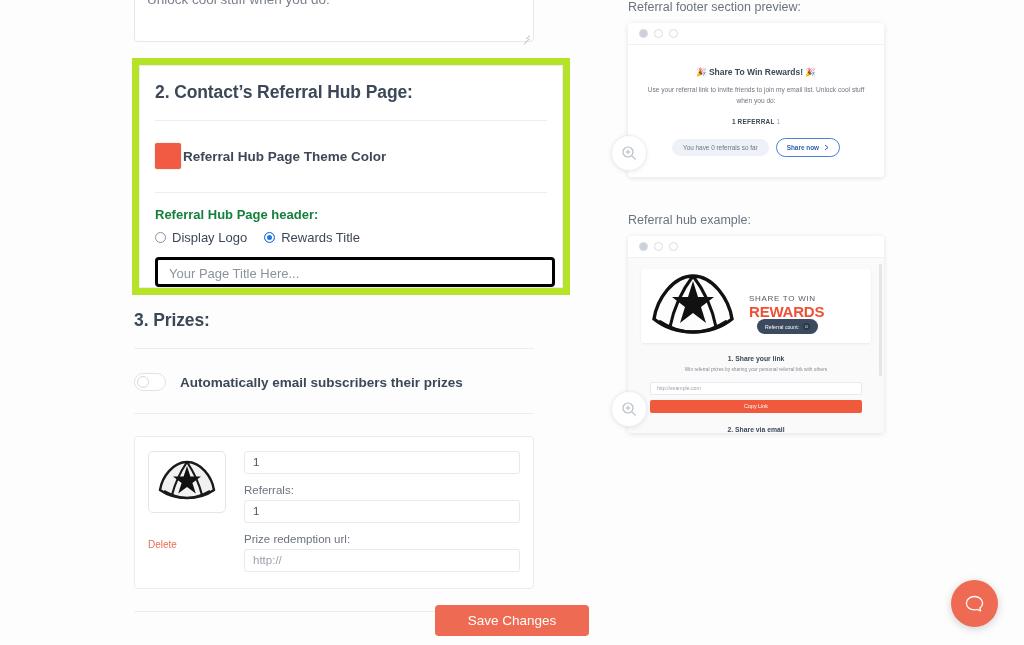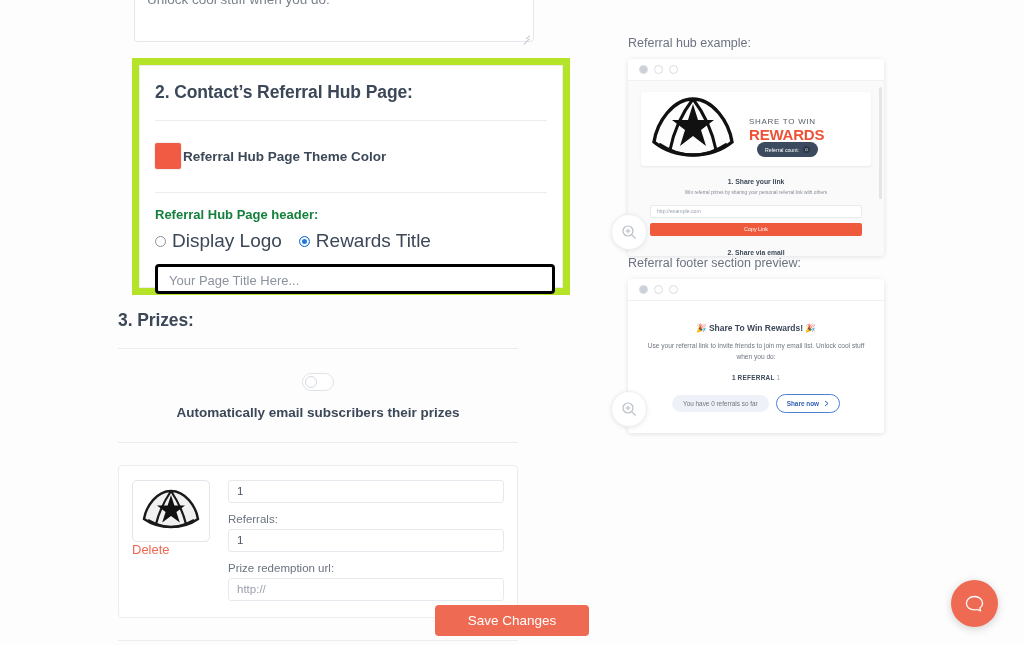--- a/index.html
+++ b/index.html
@@ -65,40 +65,40 @@
     width: 26px; height: 26px;
     border-radius: 2px;
     box-shadow: 0 0 2px rgba(0,0,0,.22);
   }
   .theme-label { font-size: 13.5px; font-weight: bold; color: #3c4858; }
 
   .hr.m2 { margin-top: 23px; }
 
   .hdr-label { font-size: 13px; font-weight: bold; color: #15803d; margin-top: 14px; }
   .radio-row { display: flex; align-items: center; gap: 17px; margin-top: 8px; }
-  .radio-item { display: flex; align-items: center; gap: 6px; font-size: 19px; color: #3c4858; justify-content: flex-end; }
+  .radio-item { display: flex; align-items: center; gap: 6px; font-size: 13px; color: #3c4858; justify-content: flex-end; }
   .radio {
     width: 11px; height: 11px; border-radius: 50%;
     border: 1px solid #8b929c; background: #fff;
     position: relative; flex: none;
   }
   .radio.on { border-color: #2176e0; background: #2176e0; box-shadow: inset 0 0 0 2px #fff; }
 
   .text-input {
     margin-top: 12px;
     width: 400px; height: 30px;
     border: 3px solid #000000; border-radius: 4px;
     background: #fff;
     font-size: 13px; color: #8c939e;
     padding: 0 11px; line-height: 28px;
   }
 
   
-  .sec3 { position: absolute; left: 118px; top: 310px; width: 400px; }
-  .toggle-row { display: flex; align-items: center; gap: 14px; margin-top: 24px; flex-direction: column; }
+  .sec3 { position: absolute; left: 134px; top: 310px; width: 400px; }
+  .toggle-row { display: flex; align-items: center; gap: 14px; margin-top: 24px; }
   .toggle {
     width: 32px; height: 18px; border-radius: 9px;
     border: 1px solid #dfe3e8; background: #fff;
     position: relative; flex: none;
   }
   .toggle .knob {
     position: absolute; left: 2px; top: 2px;
     width: 12px; height: 12px; border-radius: 50%;
     background: #fff; border: 1px solid #d5d9e0;
   }
@@ -112,21 +112,21 @@
     display: flex; gap: 16px;
   }
   .prize-thumb-col { width: 80px; flex: none; }
   .prize-thumb {
     width: 78px; height: 62px;
     border: 1px solid #e2e5ea; border-radius: 5px;
     background: #fff;
     display: flex; align-items: center; justify-content: center;
     overflow: hidden;
   }
-  .delete-link { font-size: 13px; color: #ef6a52; margin-top: 0; display: block; }
+  .delete-link { font-size: 10px; color: #ef6a52; margin-top: 26px; display: block; }
   .prize-fields { flex: 1; }
   .f-label { font-size: 11.5px; color: #6b7280; margin-bottom: 4px; }
   .f-label.sp { margin-top: 10px; }
   .f-input {
     width: 100%; height: 23px;
     border: 1px solid #e6e9ee; border-radius: 3px;
     background: #fff; font-size: 11.5px;
     padding: 0 8px; line-height: 21px; color: #4b5563;
   }
   .f-input.ph { color: #9aa1ad; }
@@ -290,20 +290,57 @@
       </div>
       <div class="hr m3"></div>
     </div>
   </div>
 
   <div class="save-wrap">
     <button class="save-btn">Save Changes</button>
   </div>
 
   <div class="right-col">
+
+    <div class="panel-wrap">
+      <div class="preview-title">Referral footer section preview:</div>
+      <div class="browser">
+        <div class="browser-bar">
+          <span class="dot filled"></span>
+          <span class="dot"></span>
+          <span class="dot"></span>
+        </div>
+        <div class="browser-body fp">
+          <div class="fp-title">🎉 Share To Win Rewards! 🎉</div>
+          <div class="fp-sub">Use your referral link to invite friends to join my email list. Unlock cool stuff when you do:</div>
+          <div class="fp-ref">
+            <b>1</b>
+            <b>REFERRAL</b>
+            <span>1</span>
+          </div>
+          <div class="fp-btns">
+            <div class="pill-grey">You have 0 referrals so far</div>
+            <div class="pill-blue">
+              <span>Share now</span>
+              <svg width="5" height="7" viewBox="0 0 5 7">
+                  <path d="M1 1 L4 3.5 L1 6" fill="none" stroke="#2f5fb0" stroke-width="1"></path>
+                </svg>
+            </div>
+          </div>
+        </div>
+      </div>
+      <div class="zoom-btn">
+        <svg width="17" height="17" viewBox="0 0 17 17">
+          <circle cx="7" cy="7" r="5" fill="none" stroke="#b9bec7" stroke-width="1.2"></circle>
+          <line x1="10.7" y1="10.7" x2="14.5" y2="14.5" stroke="#b9bec7" stroke-width="1.2"></line>
+          <line x1="4.7" y1="7" x2="9.3" y2="7" stroke="#b9bec7" stroke-width="1.1"></line>
+          <line x1="7" y1="4.7" x2="7" y2="9.3" stroke="#b9bec7" stroke-width="1.1"></line>
+        </svg>
+      </div>
+    </div>
 
     <div class="panel-wrap" style="margin-top:36px">
       <div class="preview-title">Referral hub example:</div>
       <div class="browser">
         <div class="browser-bar">
           <span class="dot filled"></span>
           <span class="dot"></span>
           <span class="dot"></span>
         </div>
         <div class="browser-body hub-body">
@@ -338,57 +375,20 @@
       </div>
       <div class="zoom-btn">
         <svg width="17" height="17" viewBox="0 0 17 17">
           <circle cx="7" cy="7" r="5" fill="none" stroke="#b9bec7" stroke-width="1.2"></circle>
           <line x1="10.7" y1="10.7" x2="14.5" y2="14.5" stroke="#b9bec7" stroke-width="1.2"></line>
           <line x1="4.7" y1="7" x2="9.3" y2="7" stroke="#b9bec7" stroke-width="1.1"></line>
           <line x1="7" y1="4.7" x2="7" y2="9.3" stroke="#b9bec7" stroke-width="1.1"></line>
         </svg>
       </div>
     </div>
-
-    <div class="panel-wrap">
-      <div class="preview-title">Referral footer section preview:</div>
-      <div class="browser">
-        <div class="browser-bar">
-          <span class="dot filled"></span>
-          <span class="dot"></span>
-          <span class="dot"></span>
-        </div>
-        <div class="browser-body fp">
-          <div class="fp-title">🎉 Share To Win Rewards! 🎉</div>
-          <div class="fp-sub">Use your referral link to invite friends to join my email list. Unlock cool stuff when you do:</div>
-          <div class="fp-ref">
-            <b>1</b>
-            <b>REFERRAL</b>
-            <span>1</span>
-          </div>
-          <div class="fp-btns">
-            <div class="pill-grey">You have 0 referrals so far</div>
-            <div class="pill-blue">
-              <span>Share now</span>
-              <svg width="5" height="7" viewBox="0 0 5 7">
-                  <path d="M1 1 L4 3.5 L1 6" fill="none" stroke="#2f5fb0" stroke-width="1"></path>
-                </svg>
-            </div>
-          </div>
-        </div>
-      </div>
-      <div class="zoom-btn">
-        <svg width="17" height="17" viewBox="0 0 17 17">
-          <circle cx="7" cy="7" r="5" fill="none" stroke="#b9bec7" stroke-width="1.2"></circle>
-          <line x1="10.7" y1="10.7" x2="14.5" y2="14.5" stroke="#b9bec7" stroke-width="1.2"></line>
-          <line x1="4.7" y1="7" x2="9.3" y2="7" stroke="#b9bec7" stroke-width="1.1"></line>
-          <line x1="7" y1="4.7" x2="7" y2="9.3" stroke="#b9bec7" stroke-width="1.1"></line>
-        </svg>
-      </div>
-    </div>
   </div>
 
   <div class="help-bubble">
     <svg width="23" height="23" viewBox="0 0 23 23">
       <path d="M11.5 4.5 C6.8 4.5 3.4 7.5 3.4 11.2 C3.4 14.9 6.8 17.9 11.5 17.9 C12.5 17.9 13.4 17.8 14.3 17.5 L17.6 18.9 L16.9 16 C18.5 14.8 19.6 13.1 19.6 11.2 C19.6 7.5 16.2 4.5 11.5 4.5 Z" fill="none" stroke="#ffffff" stroke-width="1.3" stroke-linejoin="round"></path>
     </svg>
   </div>
 
 </div>
 

